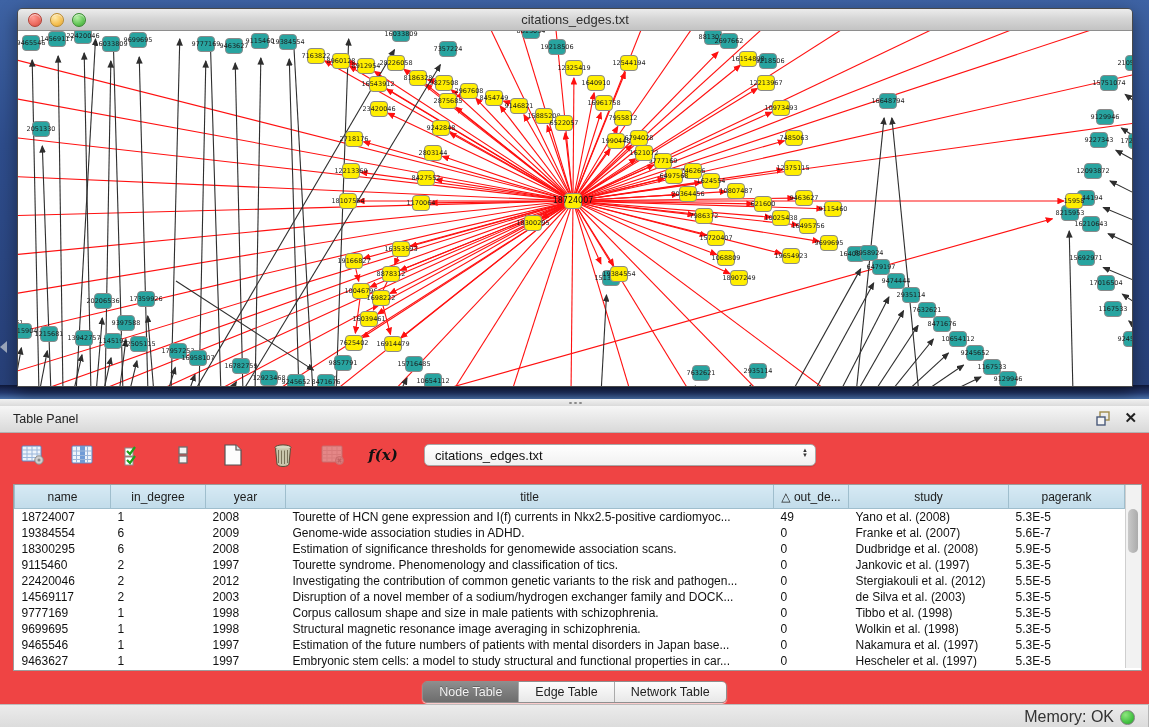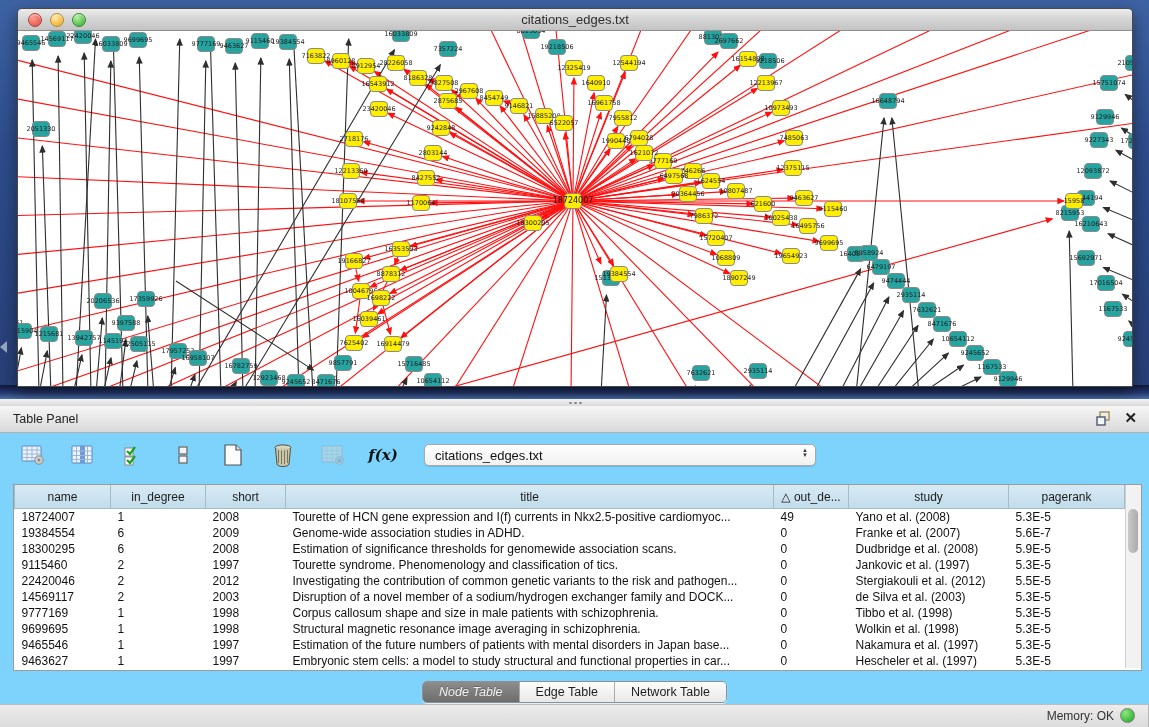--- a/index.html
+++ b/index.html
@@ -22,21 +22,21 @@
   .light{width:12px;height:12px;border-radius:50%;box-shadow:inset 0 1px 1px rgba(255,255,255,.7);}
   .light.red{background:radial-gradient(circle at 35% 30%,#ff9d94,#ec6a5e 60%,#c8473c);border:1px solid #b13c31;}
   .light.yellow{background:radial-gradient(circle at 35% 30%,#ffe9a8,#f5bf4f 60%,#d8a03a);border:1px solid #b98a2e;}
   .light.green{background:radial-gradient(circle at 35% 30%,#b5f0a5,#61c555 60%,#3f9e36);border:1px solid #378a2e;}
   #graph-area{background:#fff;width:100%;height:355px;overflow:hidden;}
   svg text.nlabel{font-family:"DejaVu Sans",sans-serif;font-size:6.5px;fill:#1b1b1b;}
   svg text.hublabel{font-family:"DejaVu Sans",sans-serif;font-size:8px;fill:#111;}
   #left-collapse{position:absolute;left:0;top:341px;width:0;height:0;
     border-top:6px solid transparent;border-bottom:6px solid transparent;border-right:7px solid #97a3b8;}
   
-  #table-panel{position:absolute;left:0;top:399px;width:1149px;height:328px;background:#7dd3fc;}
+  #table-panel{position:absolute;left:0;top:399px;width:1149px;height:328px;background:#ef4444;}
   #divider{height:7px;background:linear-gradient(180deg,#f2f2f2,#dadada);position:relative;}
   #divider .grip{position:absolute;left:50%;top:2px;width:14px;height:4px;margin-left:-7px;
     background:radial-gradient(circle,#8a8a8a 1px,transparent 1.4px);background-size:5px 4px;}
   #panel-header{height:26px;background:linear-gradient(180deg,#f6f6f6,#d9d9d9);
     border-bottom:1px solid #b2b2b2;position:relative;}
   #panel-header .ptitle{position:absolute;left:13px;top:6px;font-size:12.5px;color:#222;}
   #panel-header .hdr-icons{position:absolute;right:12px;top:4px;display:flex;gap:12px;align-items:center;}
   #panel-header .close-x{font-size:15px;font-weight:bold;color:#222;line-height:16px;cursor:default;}
   
   #toolbar{height:44px;display:flex;align-items:center;padding-left:20px;gap:24px;}
@@ -59,28 +59,28 @@
   #vscroll{position:absolute;right:0;top:0;width:15px;height:183px;background:#f2f2f2;
     border-left:1px solid #cfcfcf;}
   #vscroll .thumb{position:absolute;left:2px;top:24px;width:10px;height:44px;border-radius:6px;
     background:linear-gradient(90deg,#c9c9c9,#ababab);}
   
   #tabs{position:absolute;left:0;top:282px;width:100%;display:flex;justify-content:center;}
   #tabs .seg{display:flex;border:1px solid #8f8f8f;border-radius:5px;overflow:hidden;
     box-shadow:0 1px 1px rgba(255,255,255,.8);}
   #tabs .seg .tab{padding:0 16px;height:20px;line-height:20px;font-size:12.5px;color:#222;
     background:linear-gradient(180deg,#fdfdfd,#e8e8e8);border-left:1px solid #aaa;}
-  #tabs .seg .tab:first-child{border-left:none;font-style:italic;}
+  #tabs .seg .tab:first-child{border-left:none;}
   #tabs .seg .tab.sel{background:linear-gradient(180deg,#8d8d8d,#6d6d6d);color:#f2f2f2;
     text-shadow:0 -1px 0 rgba(0,0,0,.25);}
   
   #status-bar{position:absolute;left:0;bottom:0;width:100%;height:22px;
     background:linear-gradient(180deg,#ececec,#dcdcdc);border-top:1px solid #bdbdbd;}
   #status-right{position:absolute;right:14px;top:3px;display:flex;align-items:center;gap:6px;}
-  #status-right .mem{font-size:12px;color:#333;}
+  #status-right .mem{font-size:16px;color:#333;}
   #status-right .dot{width:13px;height:13px;border-radius:50%;border:1px solid #7d7d7d;
     background:radial-gradient(circle at 35% 30%,#8ee67f,#3fbf3f 65%,#2f9a2f);}
   #status-bar .vr{position:absolute;right:0;top:0;height:100%;width:1px;background:#b5b5b5;}
 </style>
 </head>
 <body>
 
 <div id="desktop-band"></div>
 
 <div id="graph-window">
@@ -612,21 +612,21 @@
           <col style="width: 80px;">
           <col style="width: 488px;">
           <col style="width: 75px;">
           <col style="width: 160px;">
           <col style="width: 116px;">
         </colgroup>
       <thead>
           <tr id="tbl-head">
             <th>name</th>
             <th>in_degree</th>
-            <th>short</th>
+            <th>year</th>
             <th>title</th>
             <th>△ out_de...</th>
             <th>study</th>
             <th>pagerank</th>
           </tr>
         </thead>
       <tbody id="tbl-body">
           <tr>
             <td>18724007</td>
             <td>1</td>

